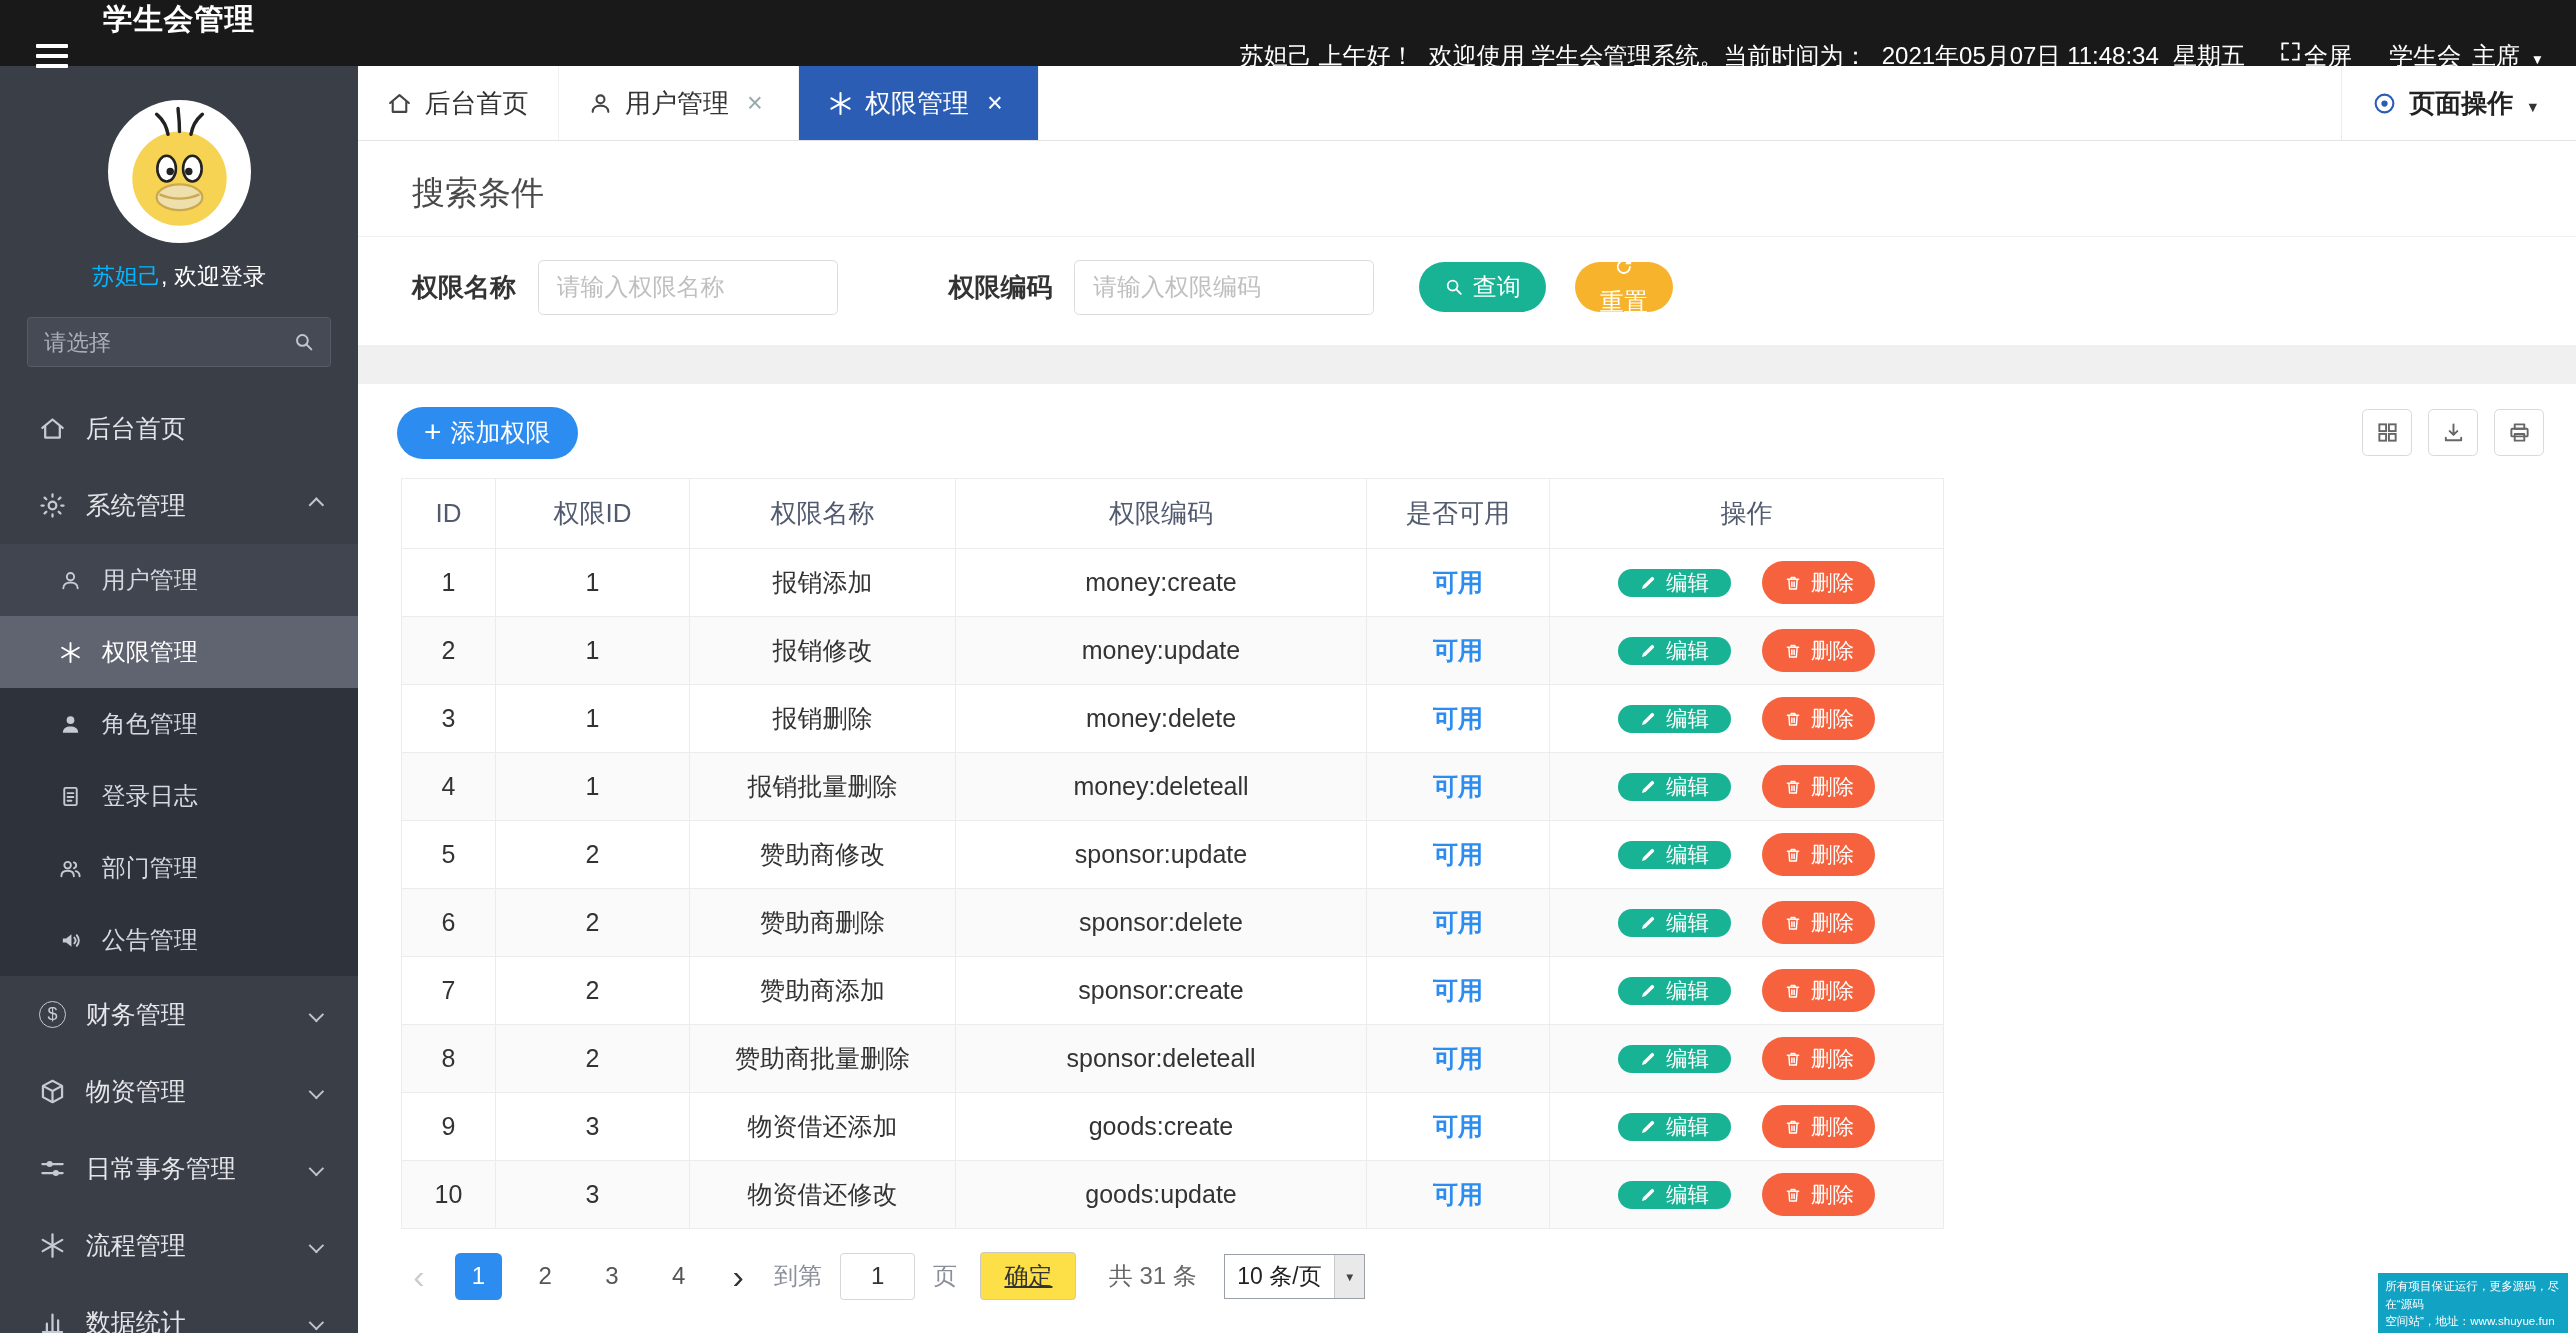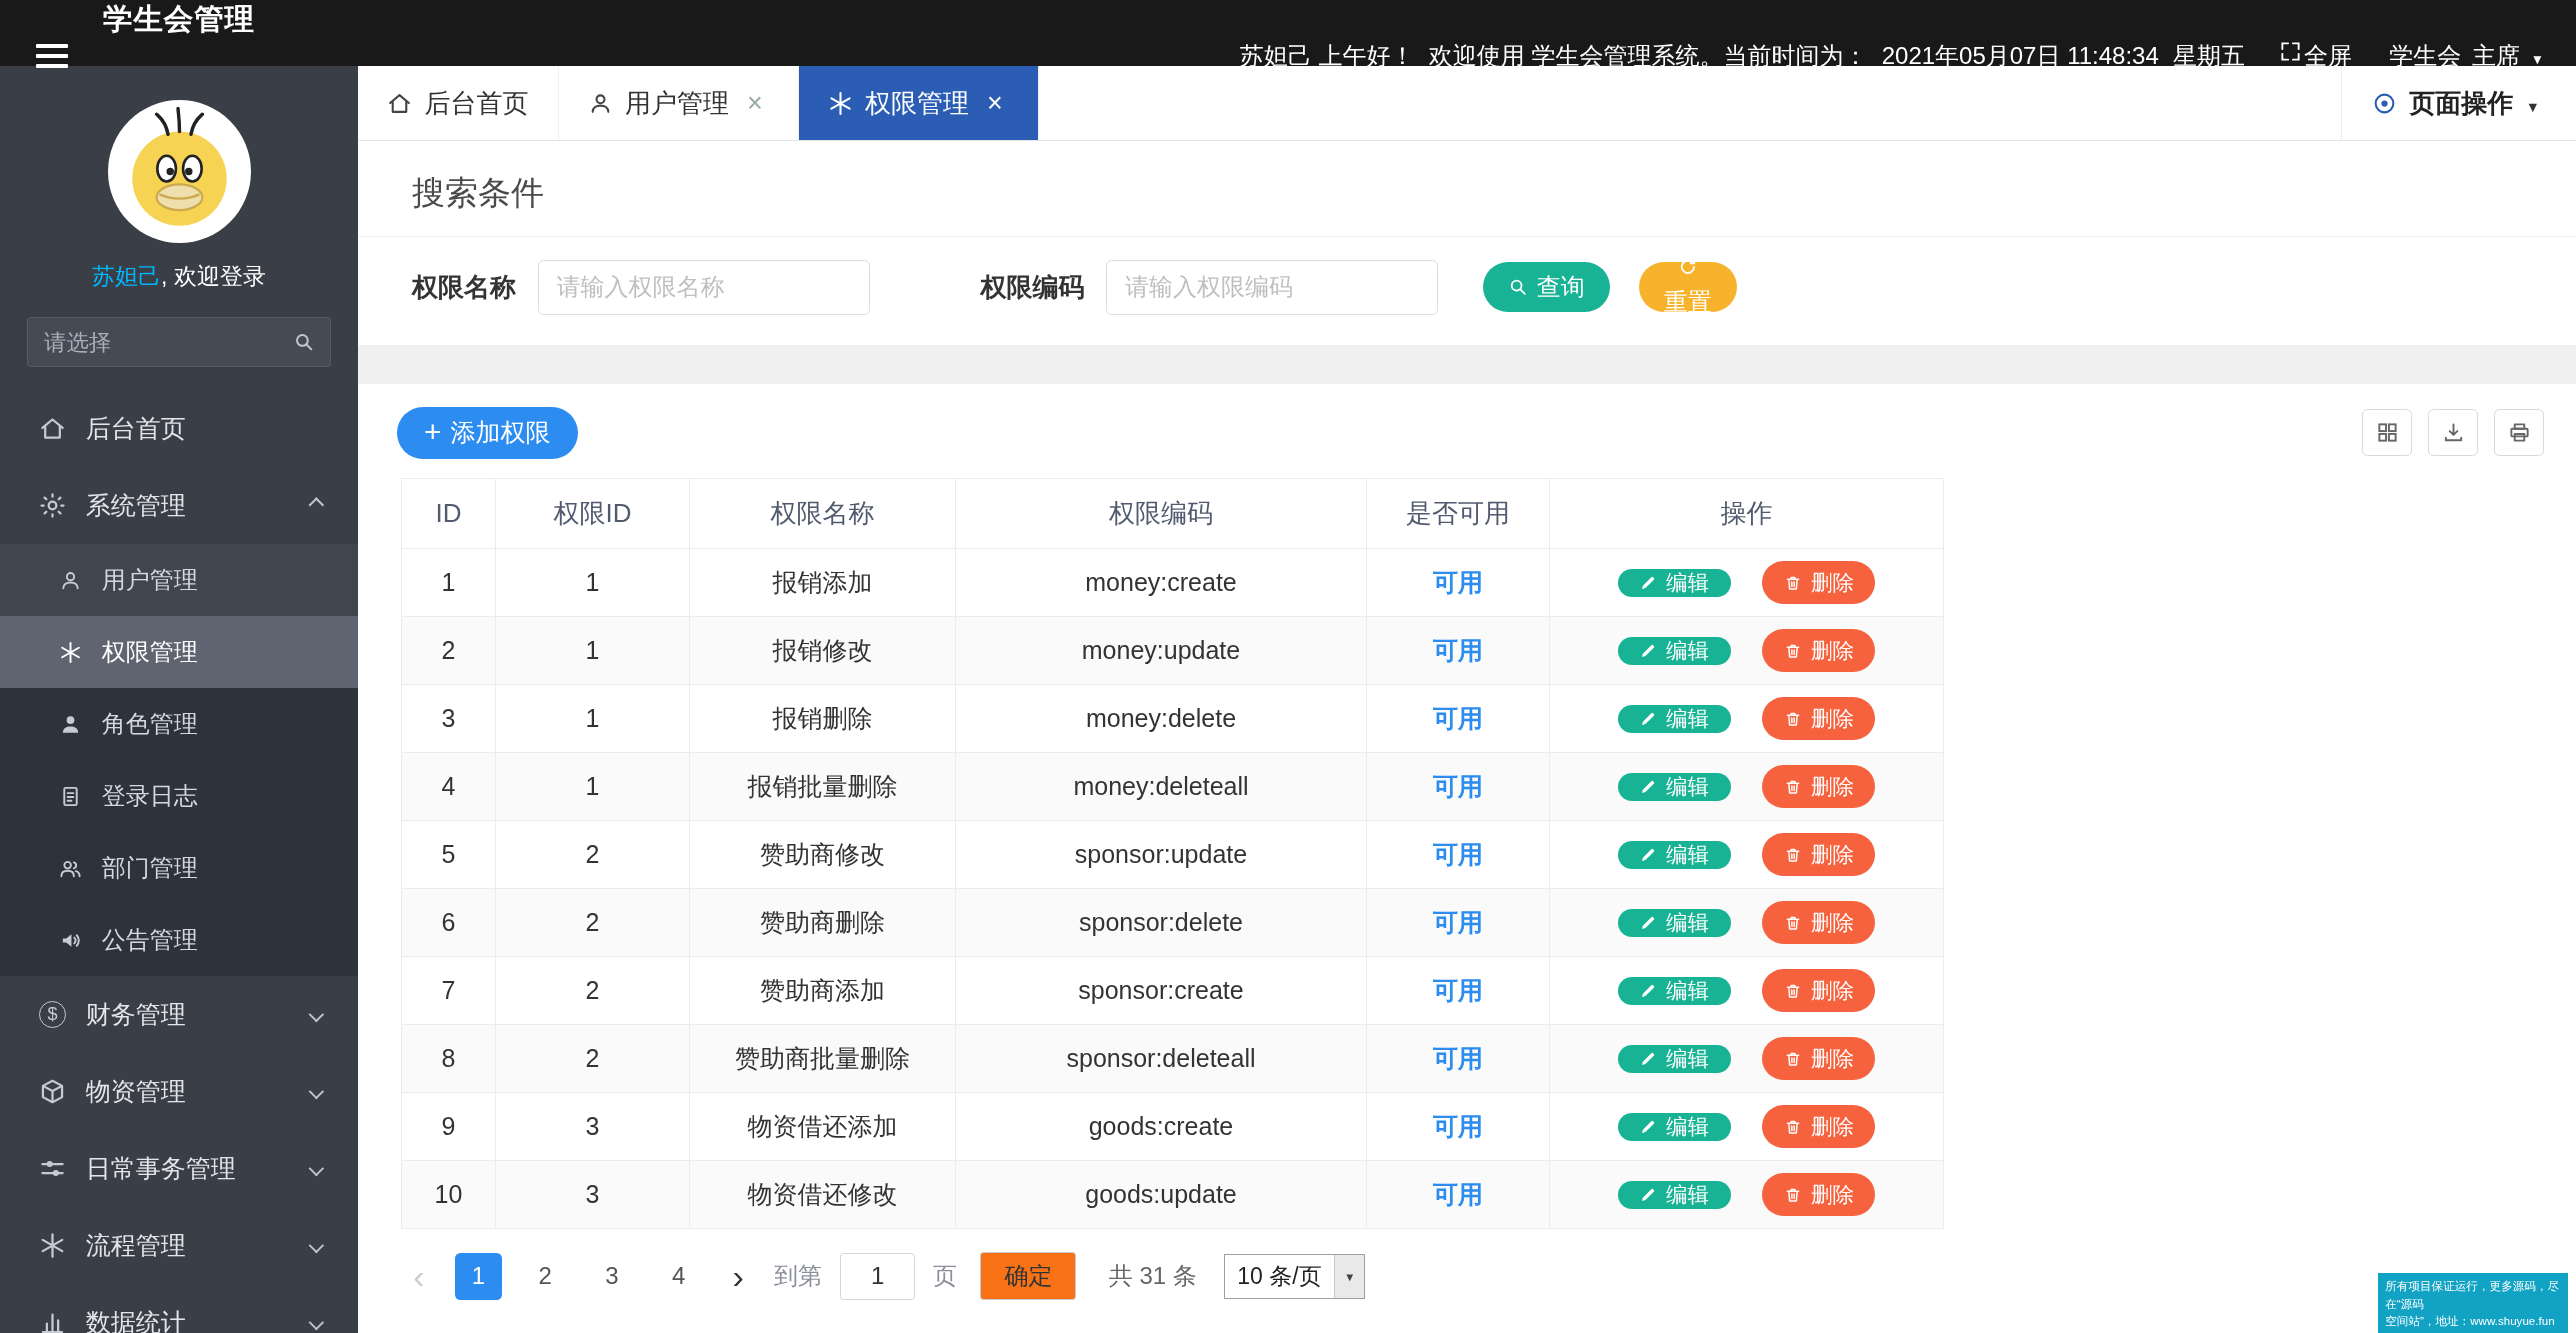--- a/index.html
+++ b/index.html
@@ -58,21 +58,21 @@
   .tab.active .tab-close::after { color:#fff; }
   .page-actions { margin-left:auto; display:flex; align-items:center; gap:12.5px; padding:0 36px 0 30px; border-left:0.9px solid #ececec; cursor:pointer; }
   .page-actions .lbl { font-weight:bold; font-size:26px; color:#222; }
   .page-actions .ic { color:#2a5db3; }
   .page-actions .caret::after { content:"▼"; font-size:14.3px; color:#333; }
 
   .card { background:#fff; }
   .card-title { padding:30px 54px 19.7px 54px; font-size:33px; color:#4a4a4a; border-bottom:0.9px solid #f0f0f0; }
   .search-form { display:flex; align-items:center; padding:23px 54px 30px 54px; }
   .search-form label { font-size:26px; font-weight:bold; color:#333; margin-right:21.5px; white-space:nowrap; }
-  .search-form input { width:332px; height:55px; border:0.9px solid #dcdcdc; border-radius:5.4px; padding:12px 18px; font-size:24px; color:#333; font-family:inherit; }
+  .search-form input { width:300px; height:55px; border:0.9px solid #dcdcdc; border-radius:5.4px; padding:12px 18px; font-size:24px; color:#333; font-family:inherit; }
   .search-form input::placeholder { color:#bfbfbf; }
   .gap-group { margin-left:111px; }
   .btn { display:inline-flex; align-items:center; justify-content:center; gap:9px; border:none; color:#fff; cursor:pointer; font-family:inherit; white-space:nowrap; }
   .btn-query { margin-left:45px; height:50px; padding:0 25px; border-radius:25px; background:#17b394; font-size:24px; }
   .btn-reset { margin-left:29px; height:50px; padding:0 25px; border-radius:25px; background:#f7b32b; font-size:24px;flex-direction:column; }
 
   .table-card { margin-top:39px; flex:1; }
   .toolbar { display:flex; align-items:center; padding:23px 32px 19.7px 39px; }
   .btn-add { height:52px; padding:0 27px; border-radius:26px; background:#2d8cf0; font-size:25px; }
   .plus-icon::after { content:"+"; font-size:30px; line-height:1; color:#fff; }
@@ -89,21 +89,21 @@
   .btn-del { height:43px; padding:0 21.5px; border-radius:21.5px; background:#f5623d; font-size:21.5px; margin-left:25px; }
 
   .pagination { display:flex; align-items:center; gap:18px; margin:23px 0 21.5px 43px; font-size:24px; color:#666; }
   .pg-chev { width:36px; text-align:center; font-size:34px; line-height:1; cursor:pointer; color:#333; background:none; border:none; font-family:inherit; }
   .pg-chev.disabled { color:#ccc; }
   .pages { display:flex; align-items:center; gap:19.7px; }
   .page { width:47px; height:47px; border:none; background:none; font-size:24px; color:#555; cursor:pointer; font-family:inherit; border-radius:5.4px; }
   .page.active { background:#2d8cf0; color:#fff; }
   .pg-text { color:#8a8f99; }
   .pg-input { width:75px; height:47px; border:0.9px solid #d6d6d6; border-radius:3.6px; text-align:center; font-size:24px; font-family:inherit; color:#333; }
-  .pg-confirm { height:48px; padding:0 23px; background:#f97316; border:0.9px solid #c9c9c9; border-radius:3.6px; font-size:24px; color:#333; cursor:pointer; font-family:inherit; margin-left:5.4px; }
+  .pg-confirm { height:48px; padding:0 23px; background:#fde047; border:0.9px solid #c9c9c9; border-radius:3.6px; font-size:24px; color:#333; cursor:pointer; font-family:inherit; margin-left:5.4px;text-decoration:underline; }
   .pg-total { margin-left:14.3px; color:#666; }
   .pg-select { display:flex; align-items:stretch; height:45px; border:0.9px solid #9aa0a6; background:#fff; cursor:pointer; margin-left:9px; }
   .pg-select .val { display:flex; align-items:center; padding:0 12.5px; font-size:23px; color:#222; }
   .pg-select .dd { width:30px; background:#e9e9e9; border-left:0.9px solid #c9c9c9; display:flex; align-items:center; justify-content:center; }
   .pg-select .dd::after { content:"▼"; font-size:11.6px; color:#444; }
 
   .watermark { position:absolute; right:8px; bottom:0; width:190px; background:#12a3c4; color:#fff; font-size:11.6px; line-height:1.5; padding:4.5px 7.2px; }
 </style>
 </head>
 <body>

